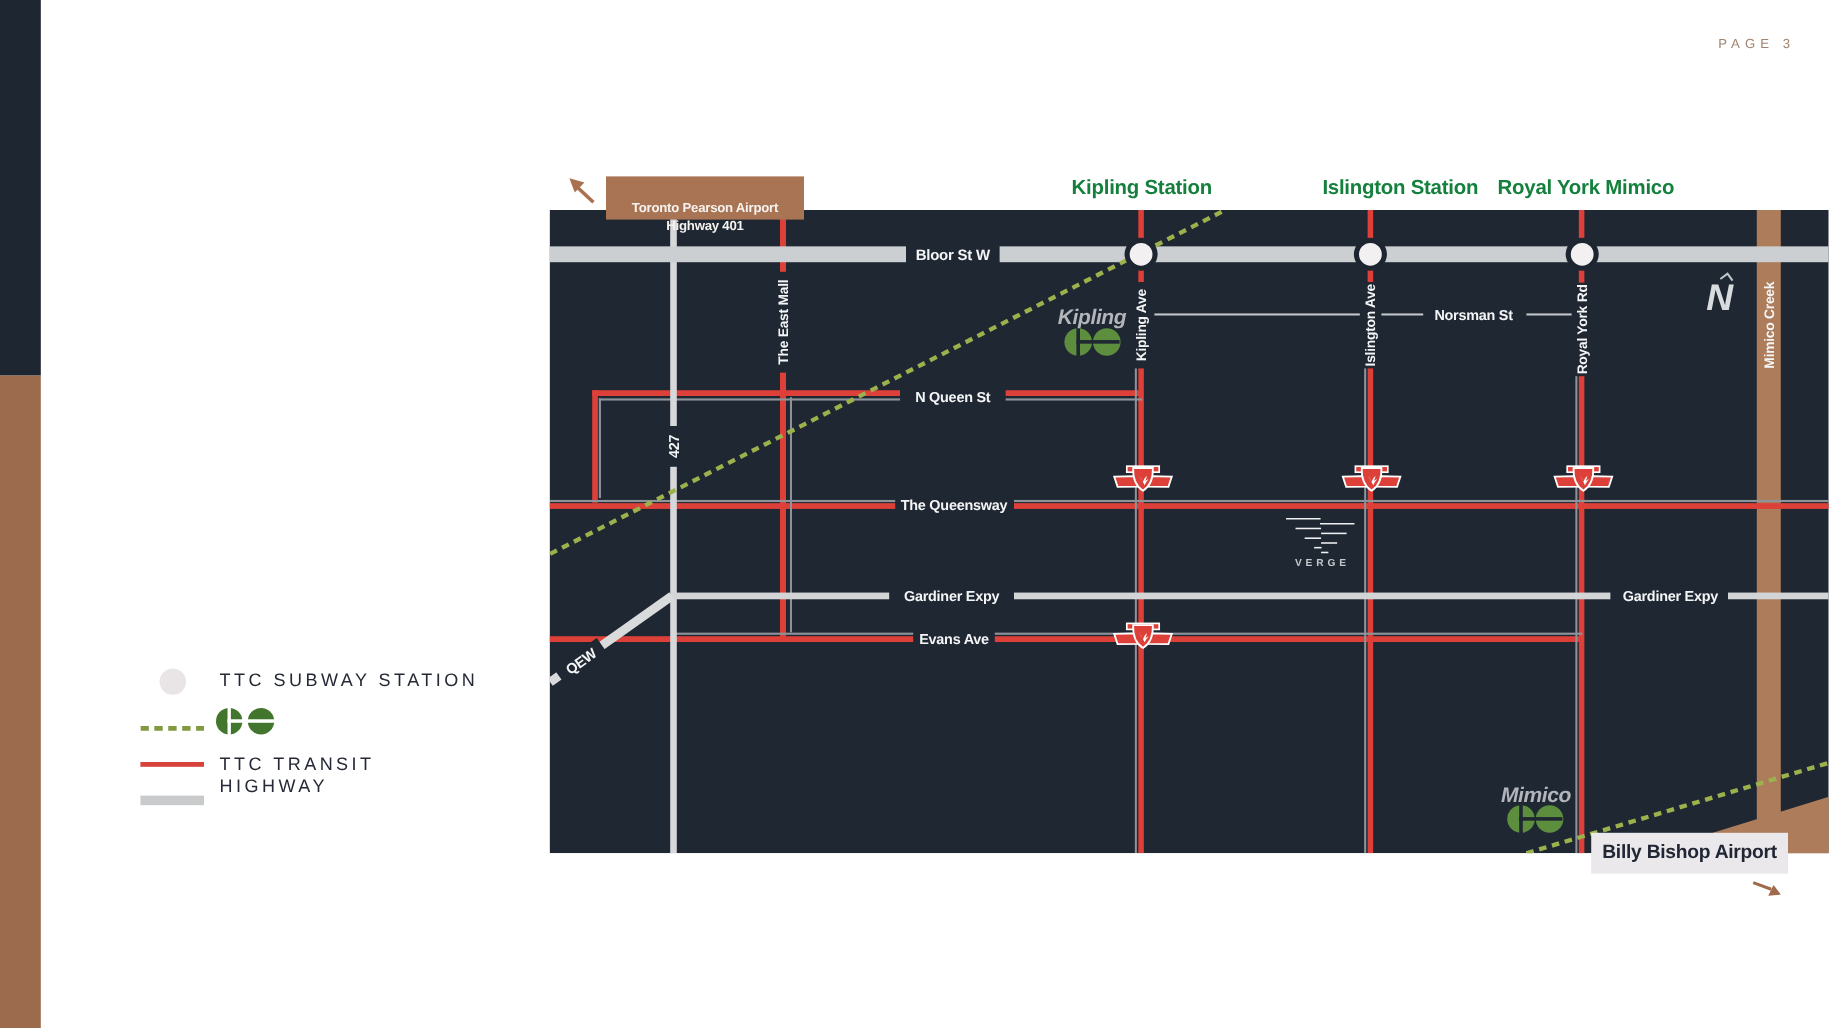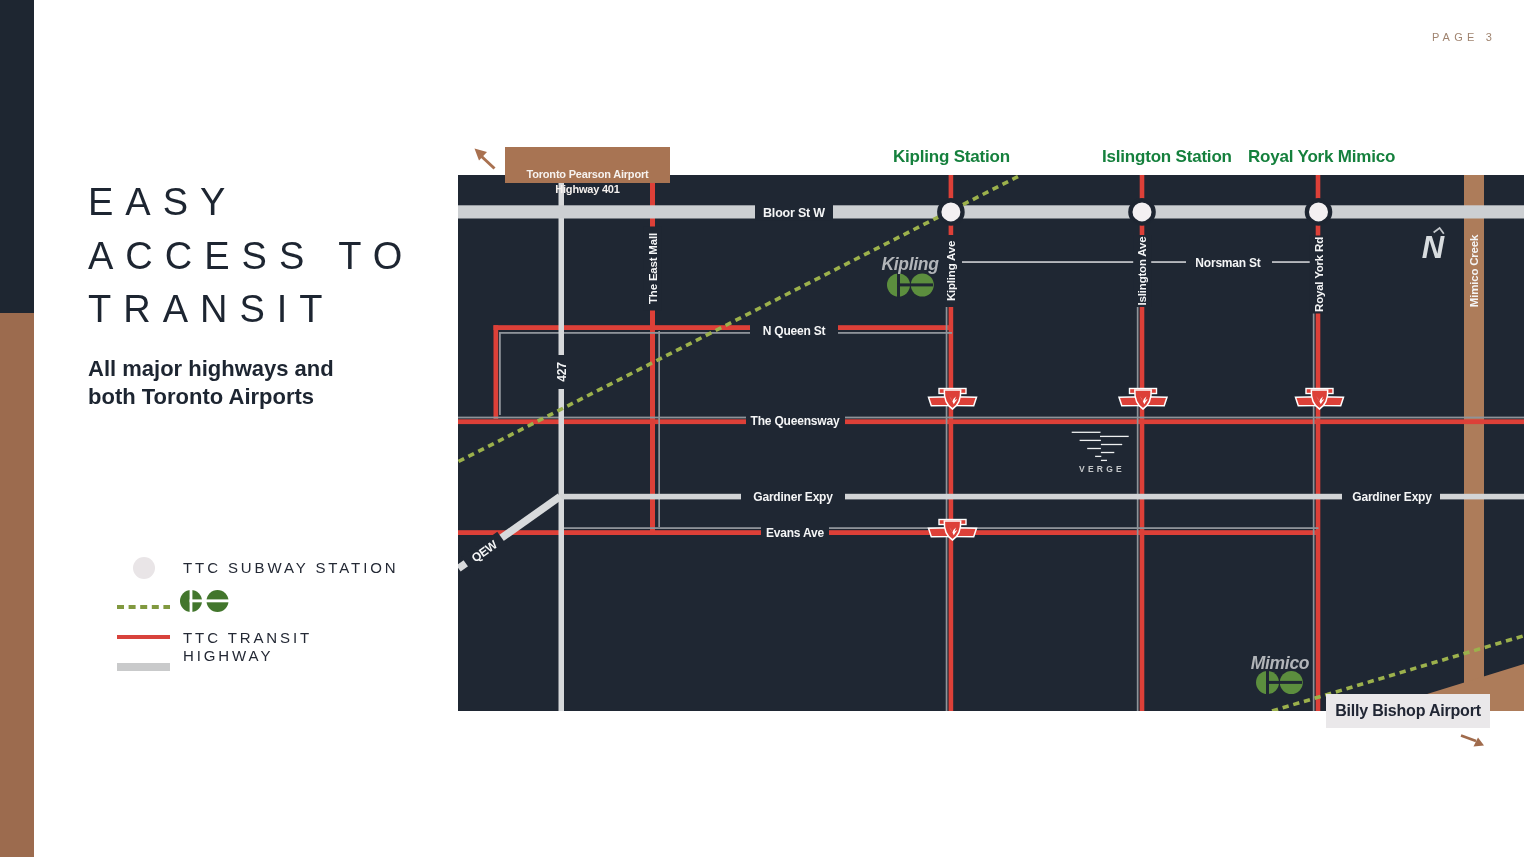--- a/index.html
+++ b/index.html
@@ -28,22 +28,20 @@
   #pearson { left:505px; top:147px; width:165px; height:36px; padding-top:20px; line-height:14.5px; }
   #billy { left:1326px; top:694px; width:164px; height:34px; background:#eae8ea; color:#212634;
     font-weight:bold; font-size:16px; letter-spacing:-0.2px; text-align:center; line-height:34px; }
 </style>
 </head>
 <body>
 <div id="page">
   <div id="bar-top" class="abs"></div>
   <div id="bar-bot" class="abs"></div>
   <div id="pageno" class="abs">PAGE 3</div>
-  <div id="title" class="abs">EASY<br>ACCESS TO<br>TRANSIT</div>
-  <div id="subtitle" class="abs">All major highways and<br>both Toronto Airports</div>
 
   <div id="leg-circle" class="abs"></div>
   <div id="leg-t1" class="abs leg-txt">TTC SUBWAY STATION</div>
   <svg class="abs" style="left:117px; top:589px;" width="115" height="24" viewBox="0 0 115 24">
     <line x1="0" y1="18" x2="53" y2="18" stroke="#81993f" stroke-width="4" stroke-dasharray="7 4.6"></line>
     <g transform="translate(63,1)">
       <circle cx="11" cy="11" r="11" fill="#42762c"></circle>
       <circle cx="37.5" cy="11" r="11" fill="#42762c"></circle>
       <rect x="9.6" y="-1" width="2.8" height="24" fill="#fff"></rect>
       <rect x="9.6" y="9.4" width="13" height="2.9" fill="#fff"></rect>

